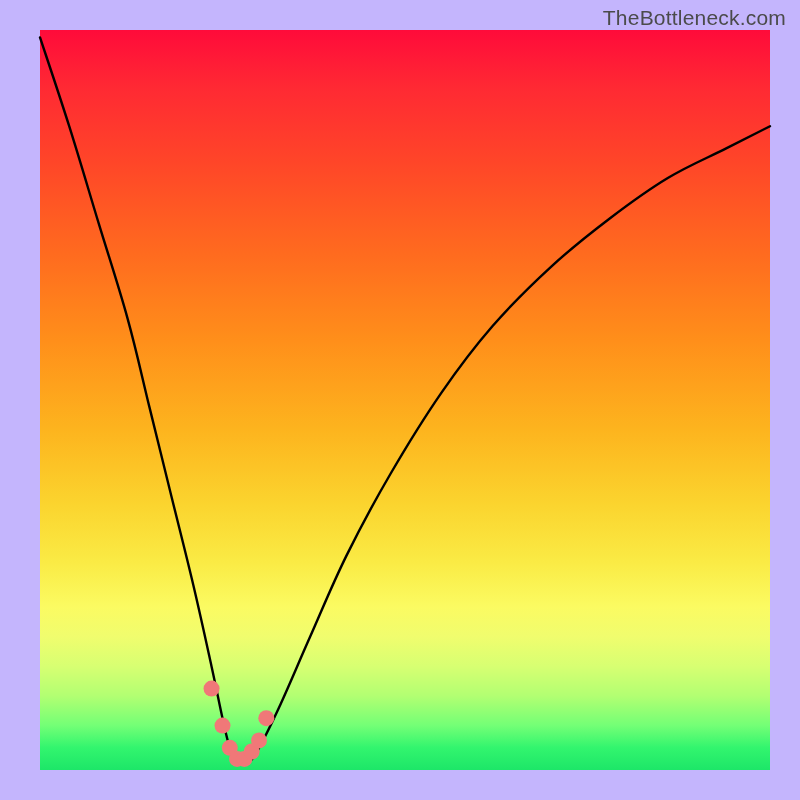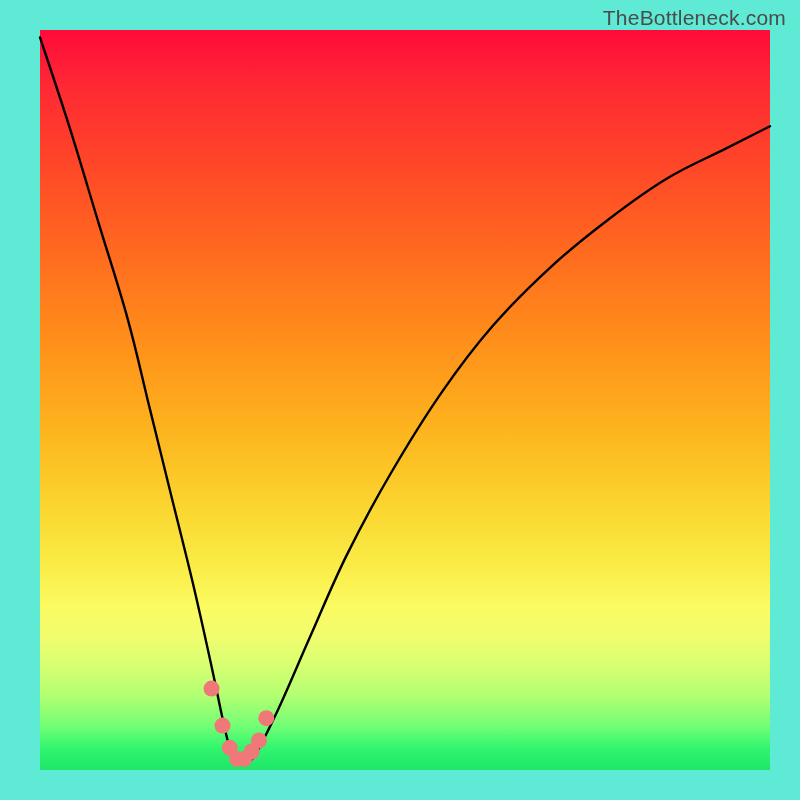--- a/index.html
+++ b/index.html
@@ -10,21 +10,21 @@
     overflow: hidden;
     background: #000;
     font-family: Arial, Helvetica, sans-serif;
   }
   .frame {
     position: absolute;
     left: 0;
     top: 0;
     width: 800px;
     height: 800px;
-    background: #5eead4;
+    background: #c4b5fd;
   }
   .plot {
     position: absolute;
     left: 40px;
     top: 30px;
     width: 730px;
     height: 740px;
     
     background: linear-gradient(to bottom,
       #ff0b3a 0%,

